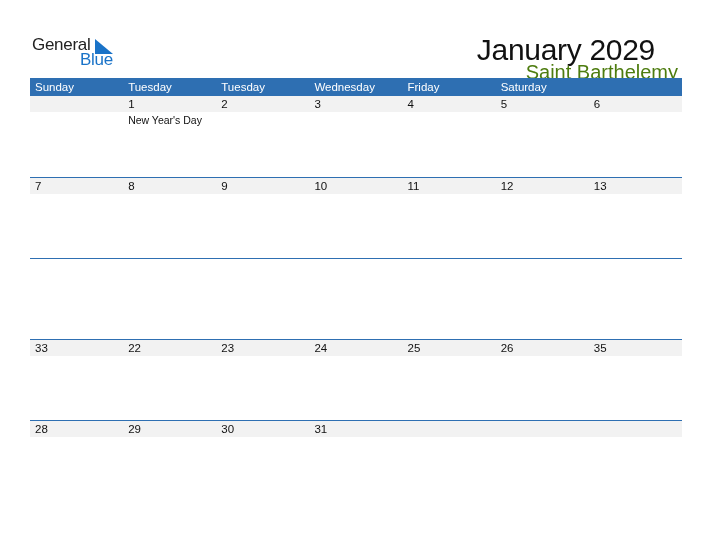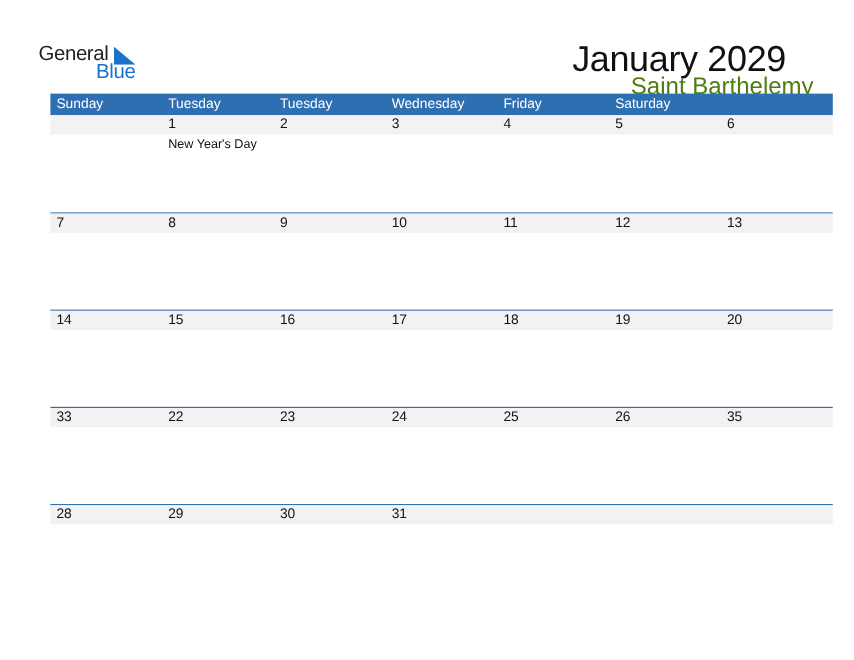--- a/index.html
+++ b/index.html
@@ -2,21 +2,21 @@
 <html><head>
 <meta charset="utf-8">
 <style>
   html, body { margin:0; padding:0; background:#fff; }
   body { width:712px; height:550px; position:relative; overflow:hidden; font-family:"Liberation Sans", sans-serif; color:#111; }
   .logo { position:absolute; left:32px; top:35px; width:90px; height:34px; }
   .logo .general { position:absolute; left:0; top:0; font-size:17px; color:#222; letter-spacing:-0.3px;text-align:center; }
   .logo .blue { position:absolute; left:48px; top:15px; font-size:17px; color:#1a73c8; letter-spacing:-0.3px; }
   .title { position:absolute; left:0; width:655px; top:33px; text-align:right; font-size:30px; color:#111; letter-spacing:-0.3px; }
   .country { position:absolute; right:34px; top:61px; font-size:20px; color:#4d7c0f; }
-  .cal { position:absolute; left:30px; top:78px; width:652px;margin-left:12px; }
+  .cal { position:absolute; left:30px; top:78px; width:652px; }
   .head { display:flex; background:#2e6fb2; height:18px; }
   .head div { width:93.14px; color:#fff; font-size:11.5px; line-height:18px; padding-left:5px; box-sizing:border-box; }
   .week { height:81px; position:relative; }
   .week.first { height:81px; }
   .week .line { height:1px; background:#2e6fb2; }
   .strip { display:flex; background:#f2f2f2; height:16px; }
   .strip div { width:93.14px; font-size:11.5px; line-height:16px; padding-left:5px; box-sizing:border-box; color:#111; }
   .events { display:flex; }
   .events div { width:93.14px; font-size:10.5px; padding-left:5px; padding-top:2px; box-sizing:border-box; color:#111; }
 </style>
@@ -80,29 +80,20 @@
           <div></div>
           <div></div>
           <div></div>
           <div></div>
           <div></div>
           <div></div>
         </div>
       </div>
       <div class="week">
         <div class="line"></div>
-        <div class="strip">
-          <div>14</div>
-          <div>15</div>
-          <div>16</div>
-          <div>17</div>
-          <div>18</div>
-          <div>19</div>
-          <div>20</div>
-        </div>
         <div class="events">
           <div></div>
           <div></div>
           <div></div>
           <div></div>
           <div></div>
           <div></div>
           <div></div>
         </div>
       </div>

